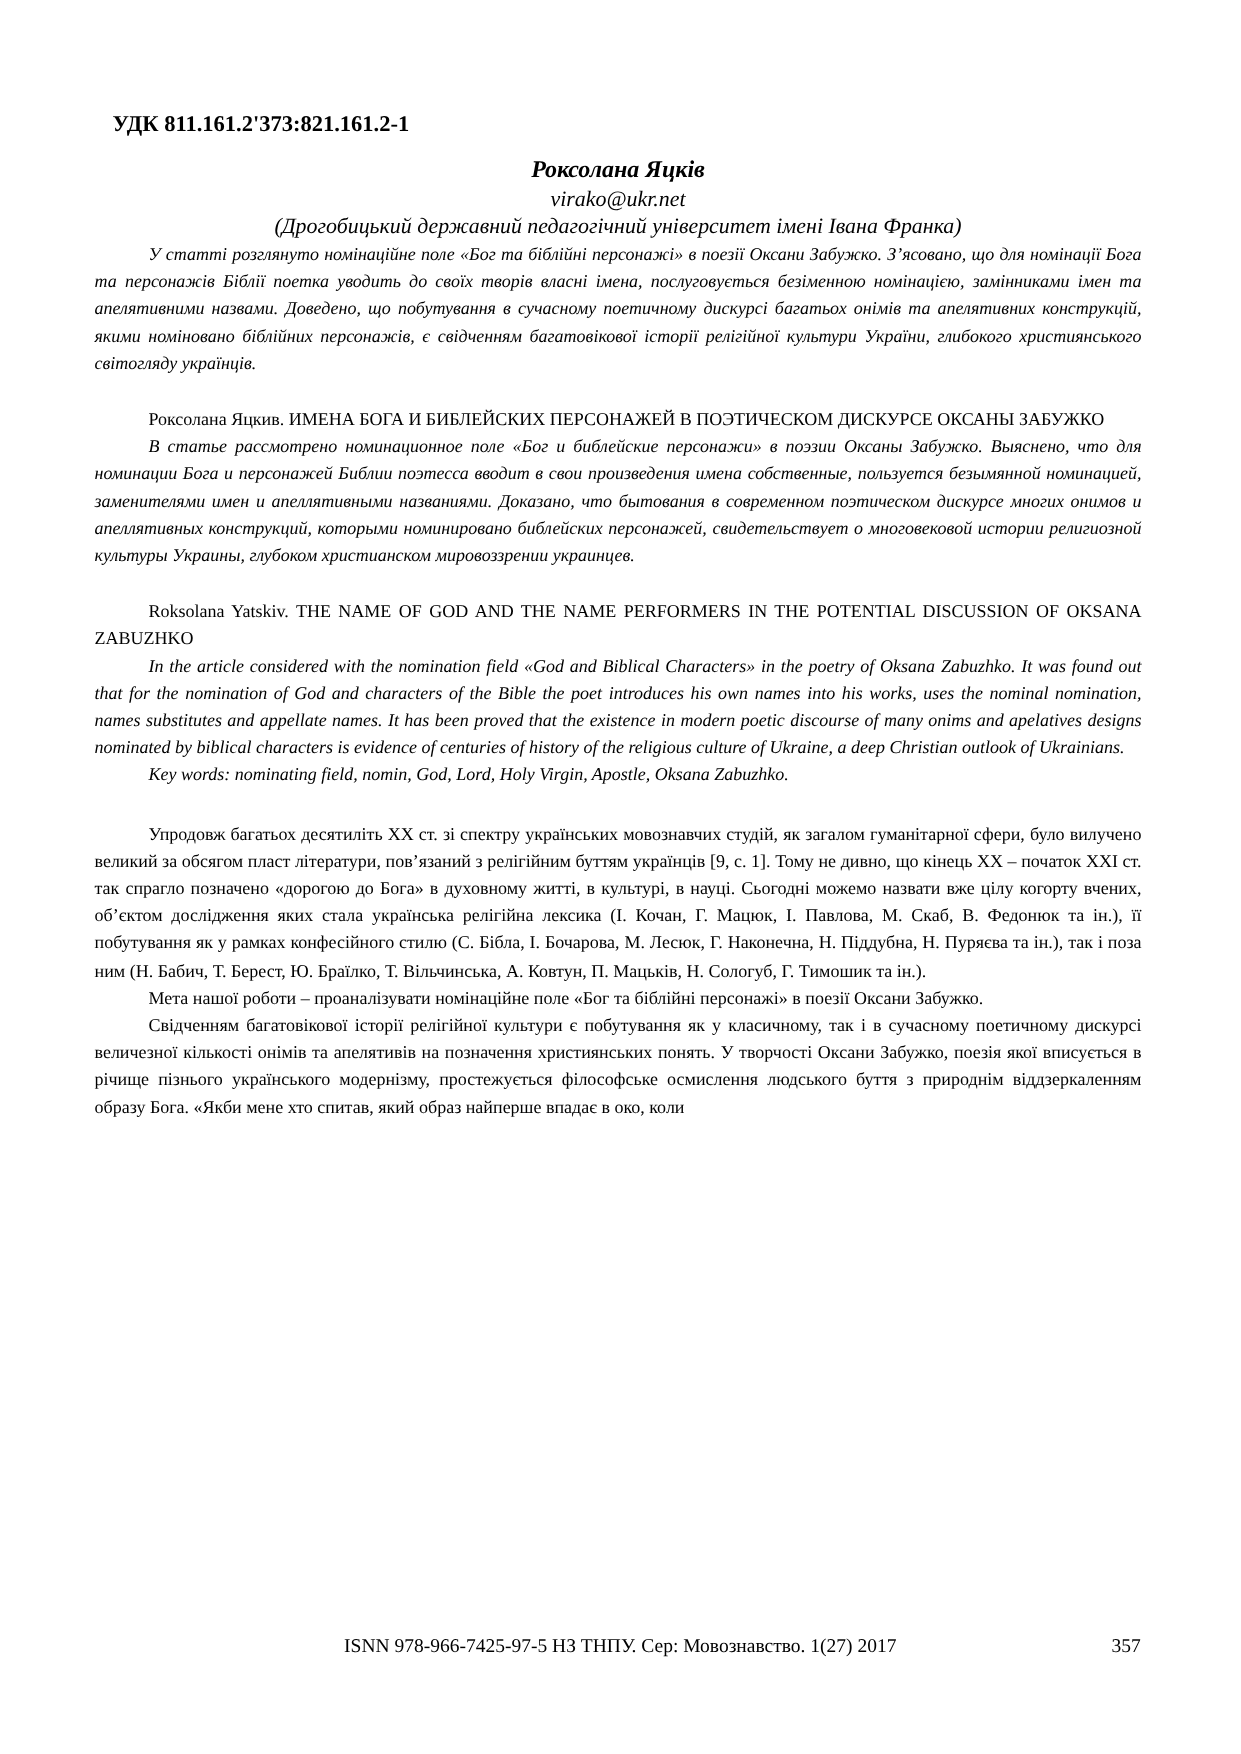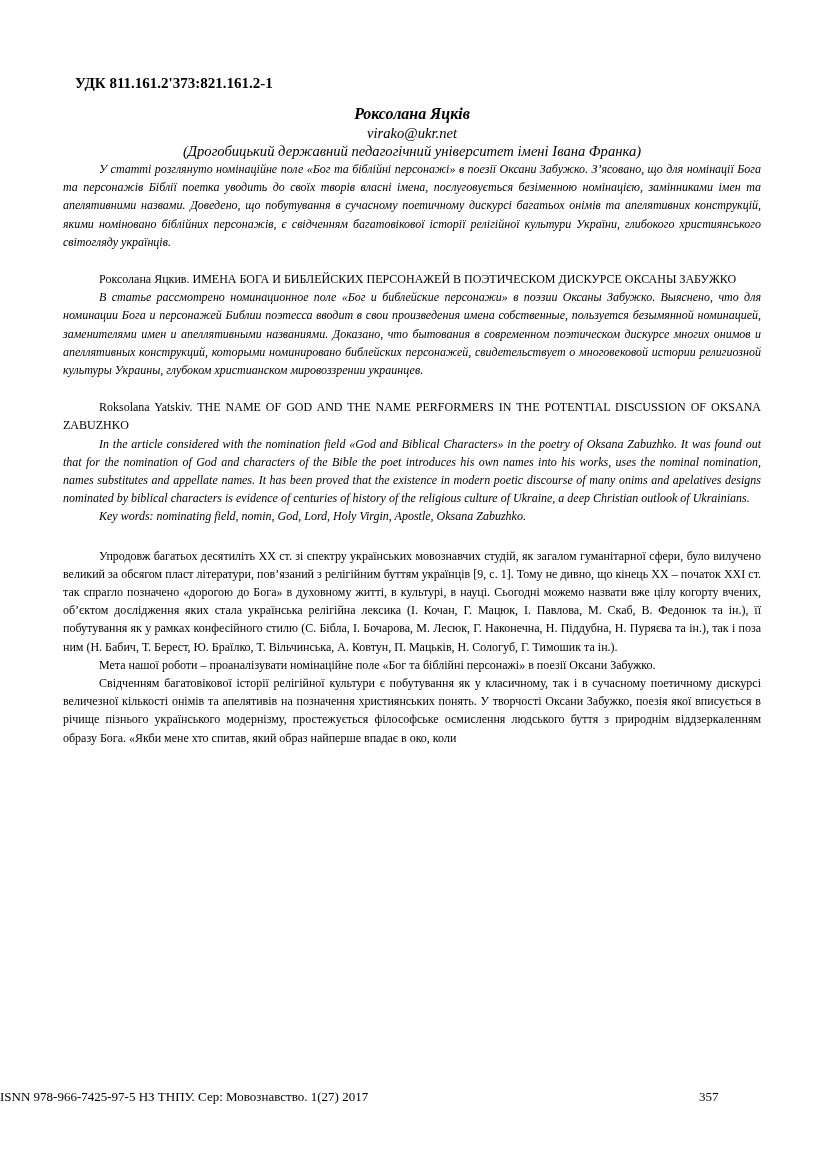--- a/index.html
+++ b/index.html
@@ -9,22 +9,22 @@
   .udk { font-weight: bold; font-size: 15px; line-height: 18px; margin: 12px; }
   .author-block { text-align: center; font-style: italic; font-size: 14.6px; line-height: 18px; margin-top: 10px; }
   .author-name { font-weight: bold; font-size: 16px; line-height: 20px; }
   .title { text-align: center; font-weight: bold; font-size: 18px; line-height: 21px; margin: 33px 0 11px 0; }
   .p { font-size: 12px; line-height: 18.2px; text-align: justify; margin: 0; }
   .it { font-style: italic; }
   .ind { text-indent: 36px; }
   .gap { height: 19px; }
   .gap2 { height: 21px; }
   .footer { position: absolute; top: 1089px; left: 0; width: 827px; font-size: 13px; line-height: 16px; }
-  .footer .issn { position: absolute; left: 0; width: 827px; }
-  .footer .pnum { position: absolute; left: 699px; }
+  .footer .issn { position: absolute; left: 0; width: 827px; text-align: center; }
+  .footer .pnum { position: absolute; left: 741px; }
 </style>
 </head>
 <body>
 
 <div class="page">
   <p class="udk">УДК 811.161.2'373:821.161.2-1</p>
 
   <div class="author-block">
     <div class="author-name">Роксолана Яцків</div>
     <div>virako@ukr.net</div>

